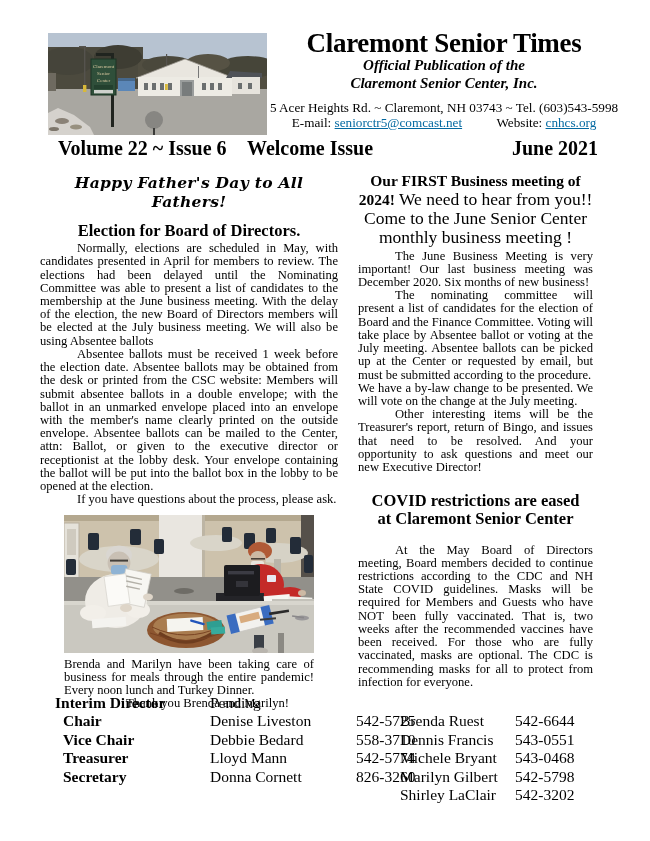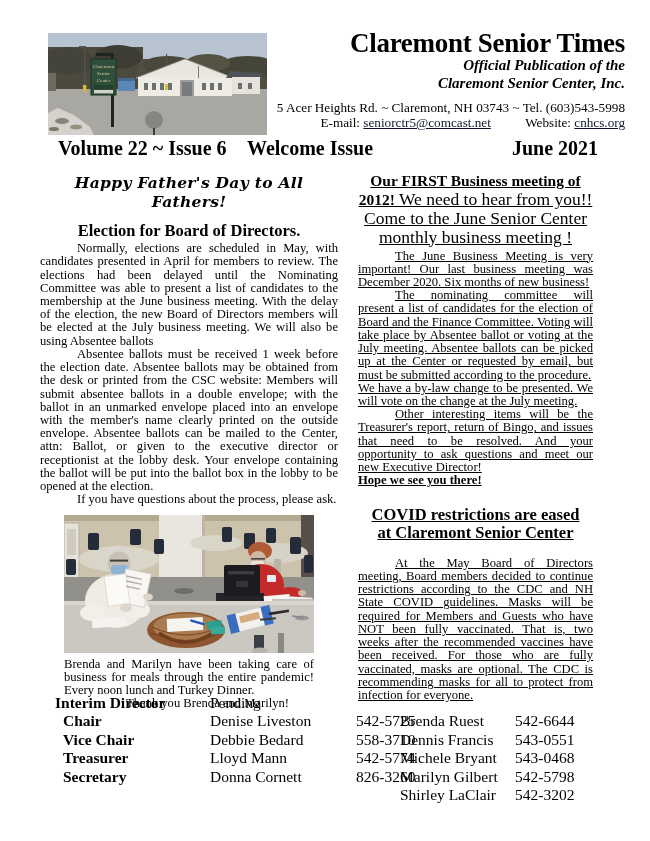--- a/index.html
+++ b/index.html
@@ -1,39 +1,39 @@
 <!DOCTYPE html>
 <html lang="en"><head>
 <meta charset="utf-8">
 <style>
   html,body{margin:0;padding:0;}
   body{width:650px;height:841px;background:#ffffff;font-family:"Liberation Serif",serif;color:#000;position:relative;overflow:hidden;}
   .page{position:absolute;left:0;top:0;width:650px;height:841px;background:#fff;}
 
   
   .building-photo{position:absolute;left:48px;top:33px;width:219px;height:102px;}
-  .masthead{position:absolute;left:263px;top:29px;width:362px;text-align:right;}
+  .masthead{position:absolute;left:263px;top:29px;width:362px;text-align:center;}
   .mast-title{font-size:27px;font-weight:bold;letter-spacing:-0.3px;line-height:1.05;}
   .mast-sub{font-size:15px;font-weight:bold;font-style:italic;line-height:1.15;}
   .mast-address{font-size:13.2px;margin-top:8px;line-height:1.15;}
   .mast-contact{font-size:13.2px;line-height:1.15;}
-  .mast-contact a{color:#0f172a;text-decoration:underline;font-family:Liberation Serif, serif;}
+  .mast-contact a{color:#0369a1;text-decoration:underline;font-family:Liberation Serif, serif;}
   .contact-gap{display:inline-block;width:28px;}
 
   
   .issuebar{position:absolute;left:0;top:137px;width:650px;height:26px;font-size:20px;font-weight:bold;}
   .issuebar span{position:absolute;white-space:nowrap;}
   .ib-vol{left:58px;}
   .ib-welcome{left:247px;}
   .ib-date{left:512px;}
 
   
   .columns{position:absolute;left:40px;top:171px;width:553px;display:flex;gap:20px;}
   .colL{width:298px;flex:0 0 298px;}
-  .colR{width:235px;flex:0 0 235px;text-decoration:underline;}
+  .colR{width:235px;flex:0 0 235px;}
   .bt{font-size:12.6px;line-height:1.05;text-align:justify;hyphens:auto;-webkit-hyphens:auto;}
   .ind{text-indent:37px;}
   .script-heading{font-family:"DejaVu Serif",serif;font-style:italic;font-weight:bold;font-size:15.5px;text-align:center;letter-spacing:0.3px;margin:2px 0 11px 0;}
   .h-serif{font-size:16.5px;font-weight:bold;text-align:center;line-height:1.1;}
   .election-h{margin-bottom:2px;}
 
   .photo2-wrap{width:250px;height:138px;margin:8px auto 5px auto;}
   .caption{width:250px;margin:0 auto;}
   .thanks{width:250px;margin:0 auto;text-indent:62px;text-align:left;}
 
@@ -253,34 +253,33 @@
       <div class="bt caption">Brenda and Marilyn have been taking care of business for meals through the entire pandemic! Every noon lunch and Turkey Dinner.</div>
       <div class="bt thanks">Thank you Brenda and Marilyn!</div>
     </div>
 
     <div class="colR">
       <div class="meet-h">
         <div>
           <span class="hb">Our FIRST Business meeting of</span><span class="hr"></span>
         </div>
         <div>
-          <span class="hb">2012!</span><span class="hr"> We need to hear from you!!</span>
+          <span class="hb">2024!</span><span class="hr"> We need to hear from you!!</span>
         </div>
         <div>
           <span class="hr">Come to the June Senior Center</span>
         </div>
         <div>
           <span class="hr">monthly business meeting !</span>
         </div>
       </div>
       <div class="bt ind">The June Business Meeting is very important! Our last business meeting was December 2020. Six months of new business!</div>
       <div class="bt ind">The nominating committee will present a list of candidates for the election of Board and the Finance Committee. Voting will take place by Absentee ballot or voting at the July meeting. Absentee ballots can be picked up at the Center or requested by email, but must be submitted according to the procedure.</div>
       <div class="bt">We have a by-law change to be presented. We will vote on the change at the July meeting.</div>
       <div class="bt ind">Other interesting items will be the Treasurer's report, return of Bingo, and issues that need to be resolved. And your opportunity to ask questions and meet our new Executive Director!</div>
-      <div class="bt bold-line">Hope we see you there!</div>
 
       <div class="h-serif covid-h">COVID restrictions are eased at Claremont Senior Center</div>
       <div class="bt ind">At the May Board of Directors meeting, Board members decided to continue restrictions according to the CDC and NH State COVID guidelines. Masks will be required for Members and Guests who have NOT been fully vaccinated. That is, two weeks after the recommended vaccines have been received. For those who are fully vaccinated, masks are optional. The CDC is recommending masks for all to protect from infection for everyone.</div>
     </div>
   </div>
 
   <div class="directory">
     <div class="drow">
       <span class="drole">Interim Director</span>
       <span class="dc1">Pending</span>

